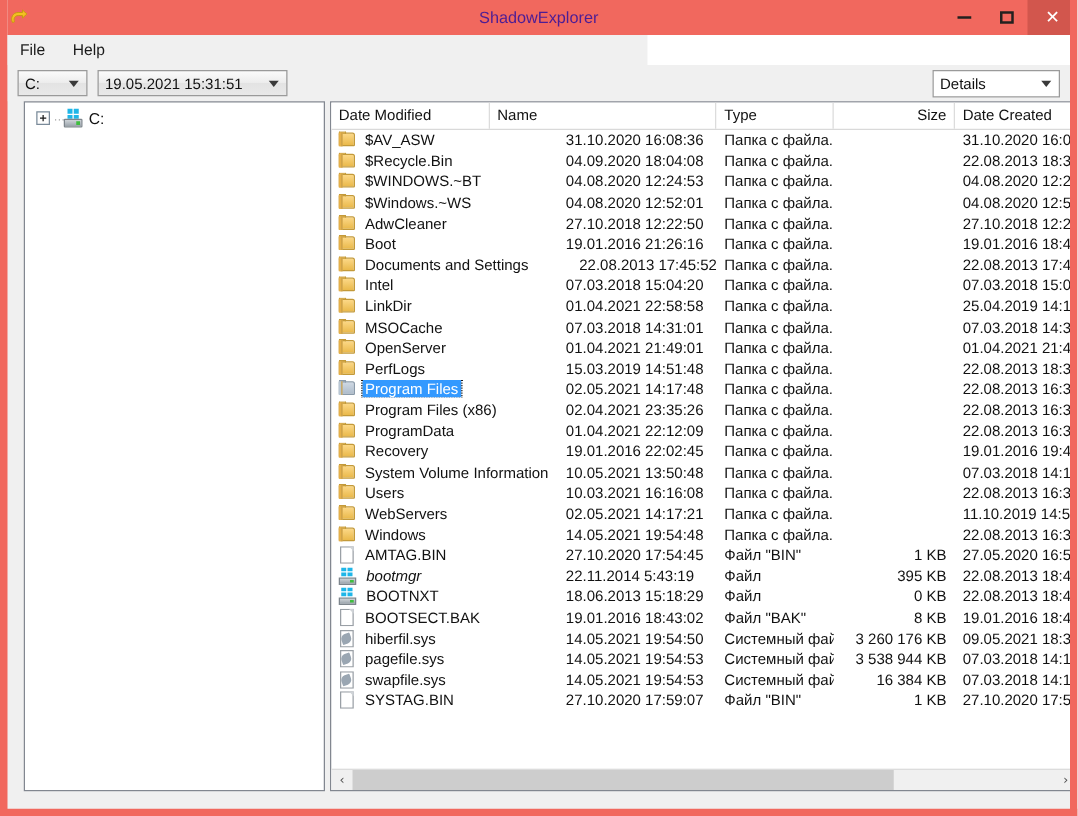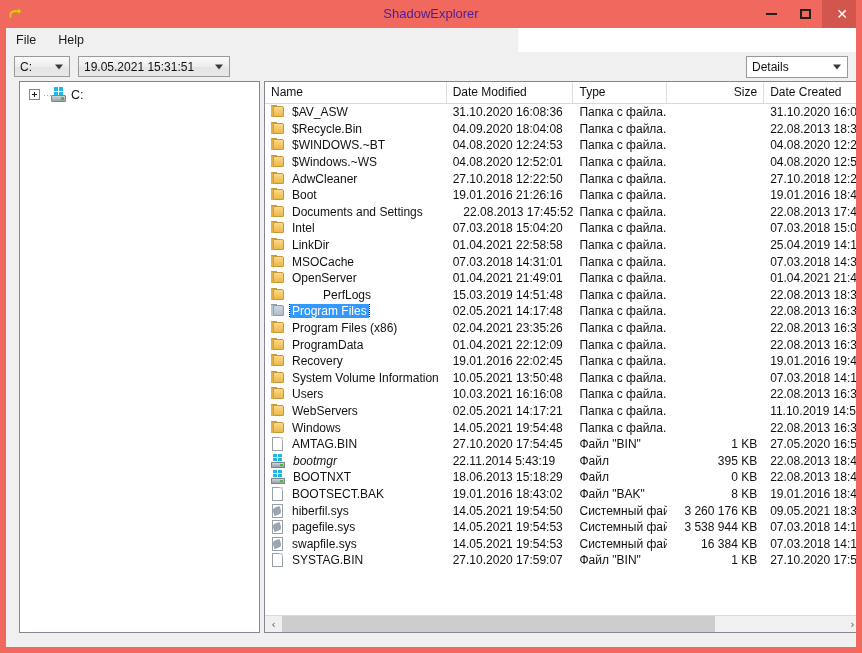--- a/index.html
+++ b/index.html
@@ -396,22 +396,22 @@
             </span>
           <span class="body"></span>
           <span class="led"></span>
         </span>
         <span>C:</span>
       </div>
     </div>
 
     <div id="list-panel">
       <div id="header-row">
+          <div class="hcell" style="width: 127px;">Date Modified</div>
           <div class="hcell" style="width: 182px;">Name</div>
-          <div class="hcell" style="width: 127px;">Date Modified</div>
           <div class="hcell" style="width: 94px;">Type</div>
           <div class="hcell right" style="width: 97px;">Size</div>
           <div class="hcell" style="width: 97px;">Date Created</div>
         </div>
       <div id="rows">
           <div class="row">
             <div class="cell c-name" style="width: 182px;">
               <span class="ficon folder">
                 <span class="tab"></span>
                 <span class="back"></span>
@@ -558,21 +558,21 @@
                 <span class="spine"></span>
               </span>
               <span class="name-text">OpenServer</span>
             </div>
             <div class="cell c-date" style="width: 127px;">01.04.2021 21:49:01</div>
             <div class="cell c-type" style="width: 94px;">Папка с файла...</div>
             <div class="cell c-size" style="width: 97px;"></div>
             <div class="cell c-created" style="width: 97px;">01.04.2021 21:4</div>
           </div>
           <div class="row">
-            <div class="cell c-name" style="width: 182px; gap: 31px;">
+            <div class="cell c-name" style="width: 182px;">
               <span class="ficon folder">
                 <span class="tab"></span>
                 <span class="back"></span>
                 <span class="spine"></span>
               </span>
               <span class="name-text">PerfLogs</span>
             </div>
             <div class="cell c-date" style="width: 127px;">15.03.2019 14:51:48</div>
             <div class="cell c-type" style="width: 94px;">Папка с файла...</div>
             <div class="cell c-size" style="width: 97px;"></div>

